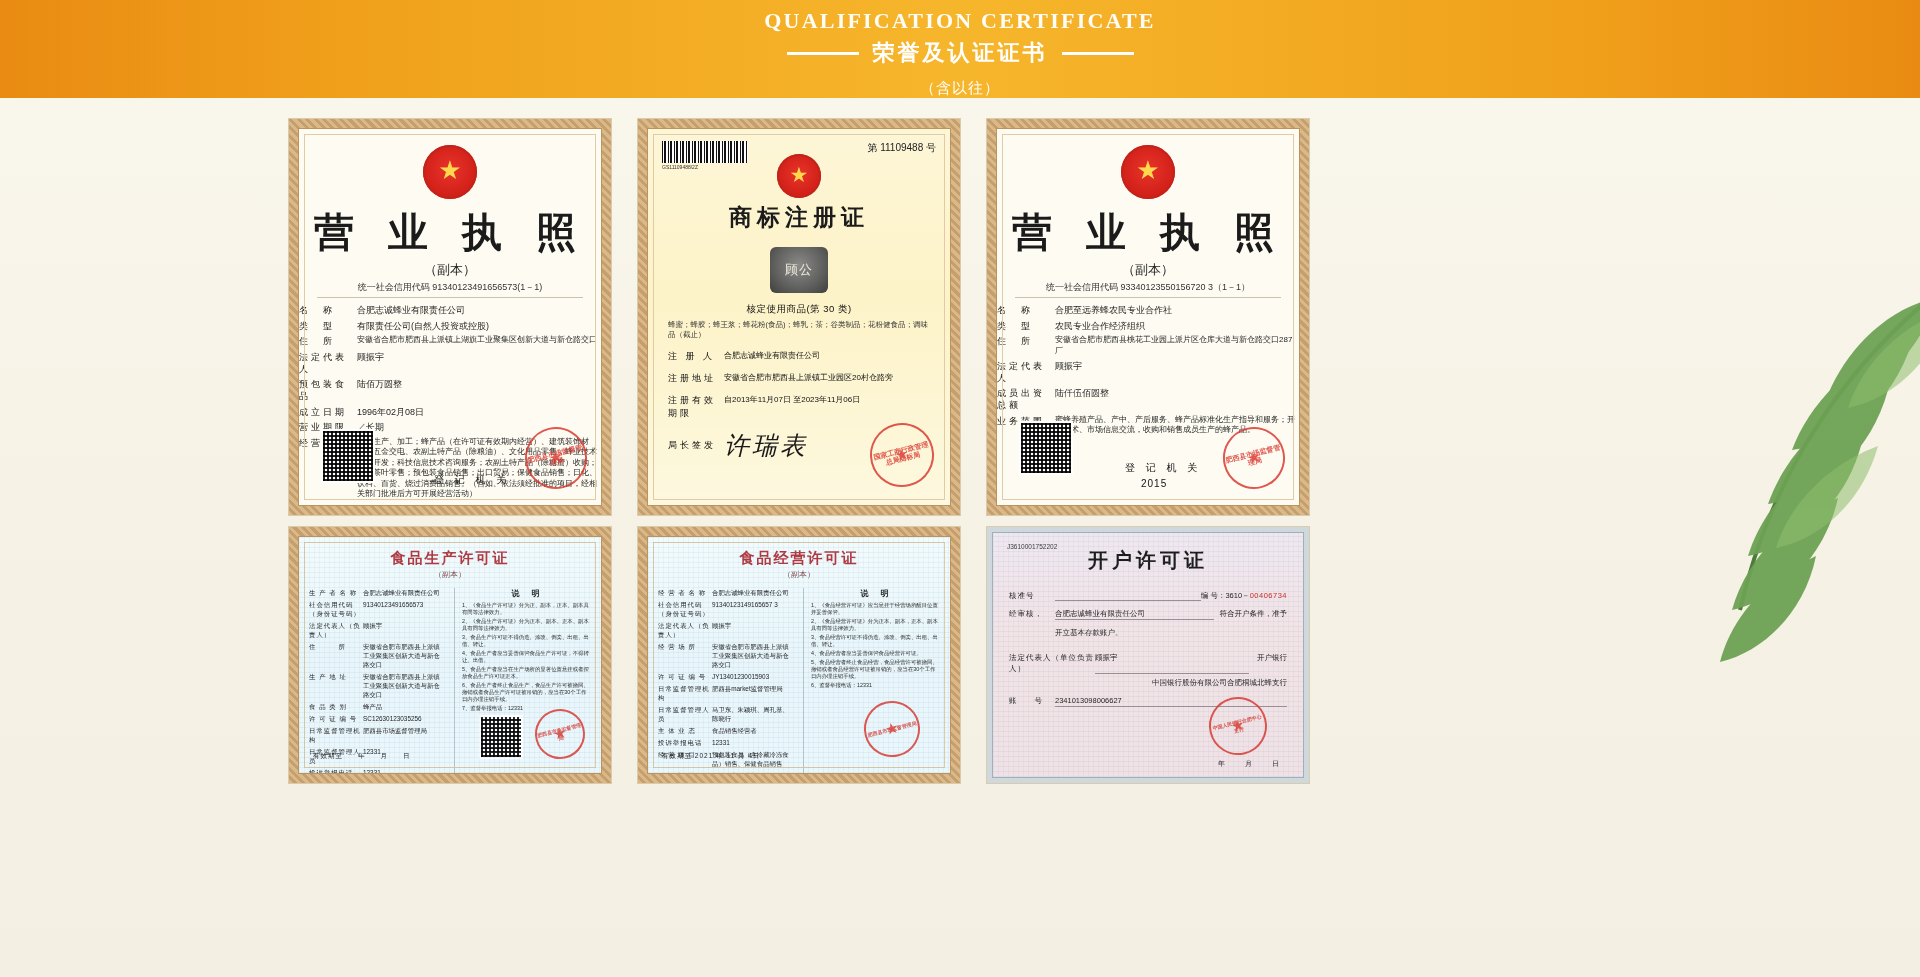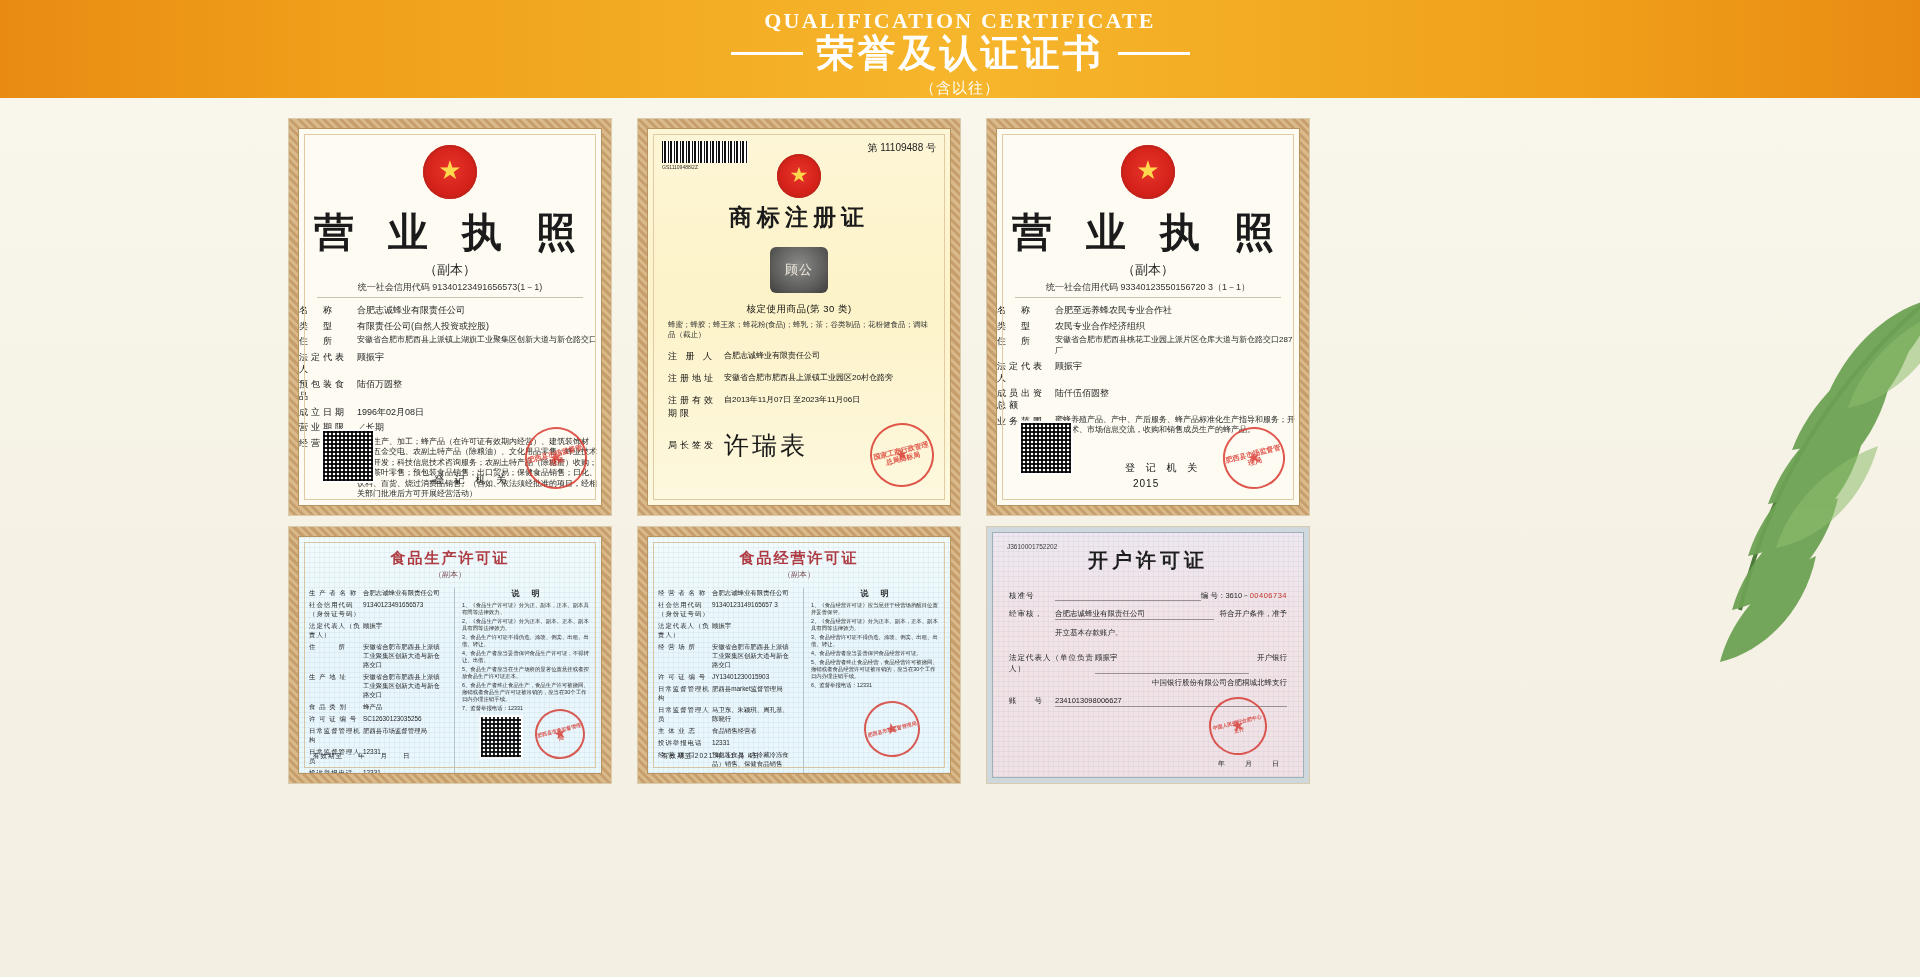--- a/index.html
+++ b/index.html
@@ -41,21 +41,21 @@
     gap: 14px;
     margin-top: 2px;
   }
   .banner-rule {
     display: block;
     width: 72px; height: 3px;
     background: #fff;
   }
   .banner-cn {
     font-family: "DejaVu Sans", sans-serif;
-    font-size: 38px;
+    font-size: 22px;
     font-weight: 700;
     letter-spacing: 3px;
     line-height: 34px;
   }
   .banner-sub {
     font-size: 15px;
     letter-spacing: 1px;
     margin-top: 9px;
     color: #fffdf6;
   }
@@ -262,20 +262,21 @@
   .tm-row {
     display: flex;
     font-size: 9px;
     margin: 0 20px 9px 20px;
     color: #111;
   }
   .tm-row .k { width: 56px; letter-spacing: 3px; flex: none; }
   .tm-row .v { flex: 1; font-size: 8px; line-height: 11px; }
   .sig {
     font-family: "Liberation Serif", serif;
+    font-style: italic;
     font-size: 25px;
     color: #1a1a1a;
     letter-spacing: 3px;
   }
 
   
   .permit-title {
     text-align: center;
     font-family: "DejaVu Sans", sans-serif;
     font-weight: 700;
@@ -518,21 +519,21 @@
               <span class="f-label">成员出资总额</span>
               <span class="f-value">陆仟伍佰圆整</span>
             </div>
           <div class="field">
               <span class="f-label">业务范围</span>
               <span class="f-value small">蜜蜂养殖产品、产中、产后服务、蜂产品标准化生产指导和服务；开展技术、市场信息交流，收购和销售成员生产的蜂产品。</span>
             </div>
         </div>
         <div class="qr" style="left:22px;bottom:30px;"></div>
         <div class="reg-org" style="left:128px;bottom:30px;">登 记 机 关</div>
-        <div class="reg-org" style="left:136px;bottom:16px;letter-spacing:1px;">2015</div>
+        <div class="reg-org" style="left:144px;bottom:16px;letter-spacing:1px;">2015</div>
         <div class="stamp" style="right:14px;bottom:16px;width:62px;height:62px;">肥西县市场监督管理局</div>
       </div>
     </div>
 
     <div class="cert ornate" style="grid-column:1;grid-row:3;">
       <div class="ornate-inner paper-blue guilloche">
         <div class="permit-title">食品生产许可证</div>
         <div class="permit-sub">（副本）</div>
         <div class="two-col">
           <div class="col-left">

